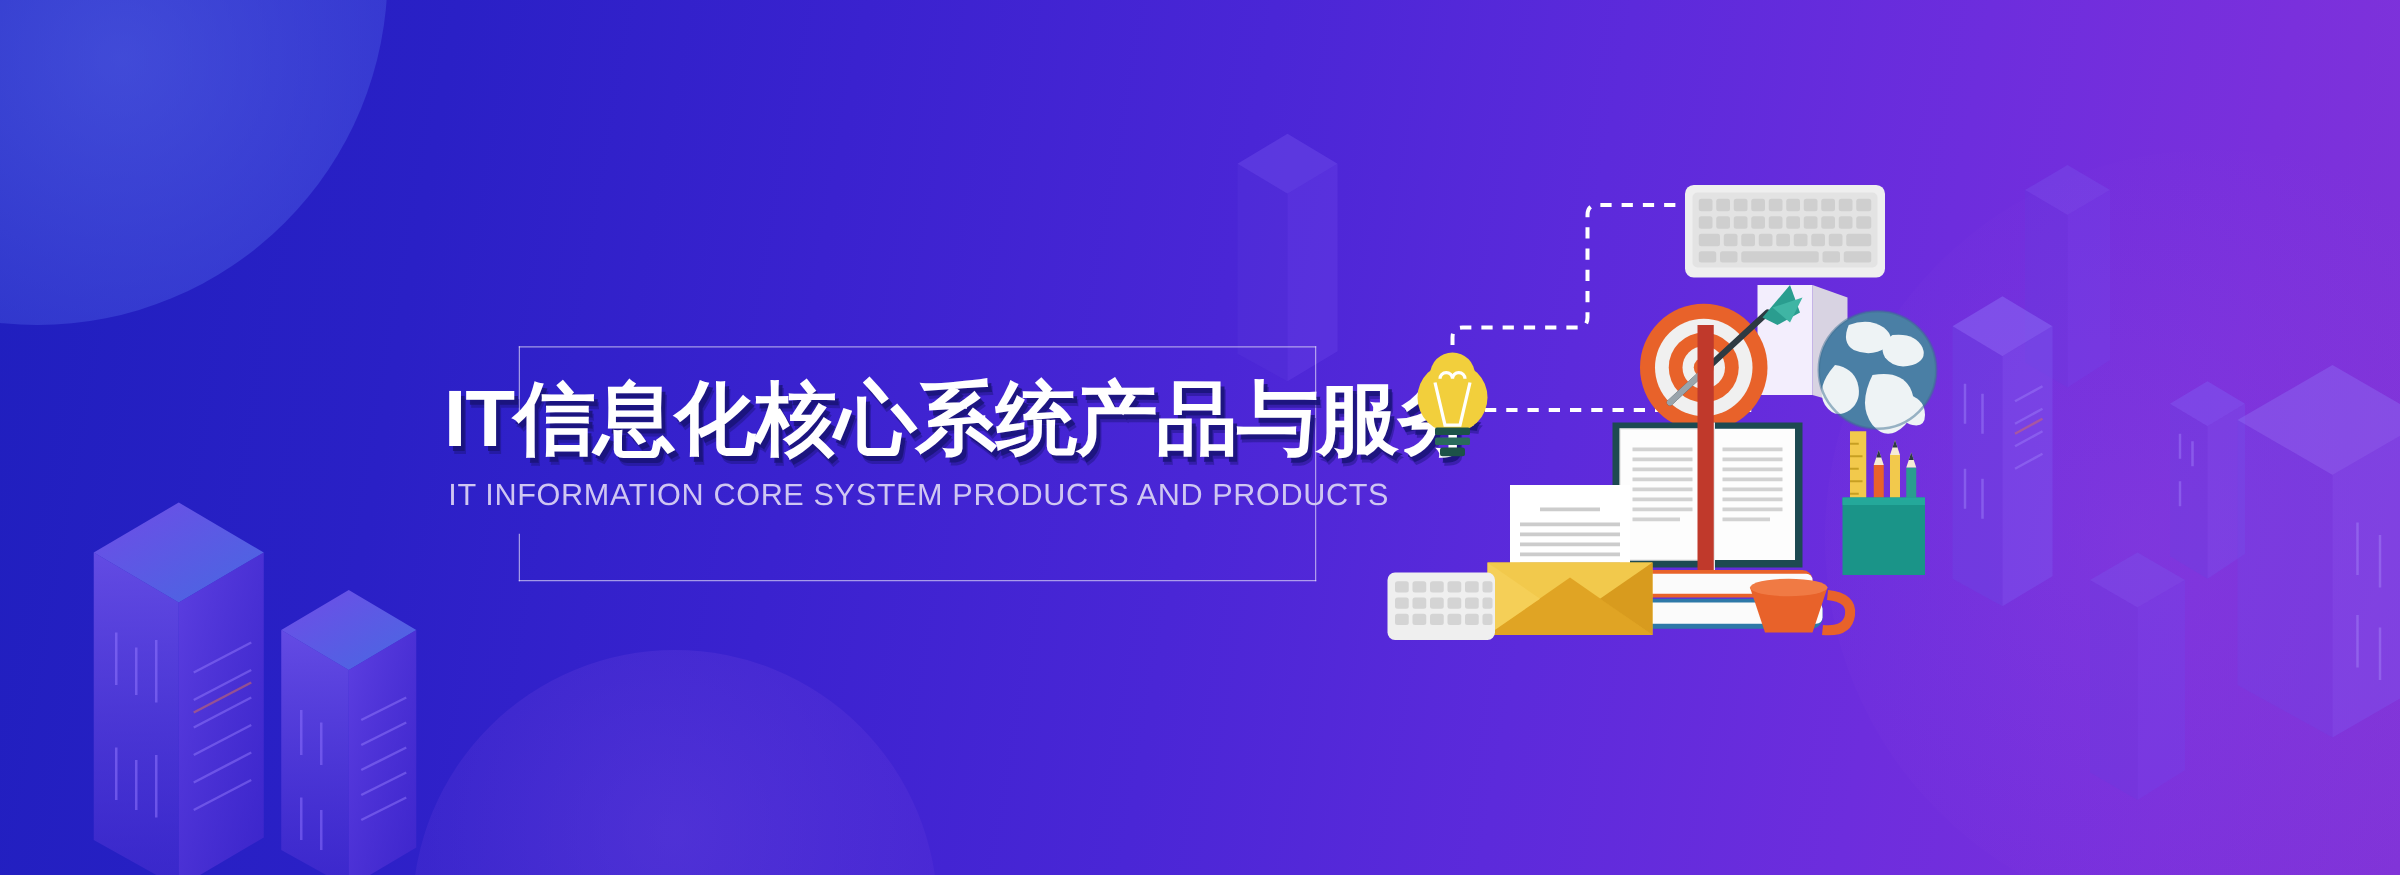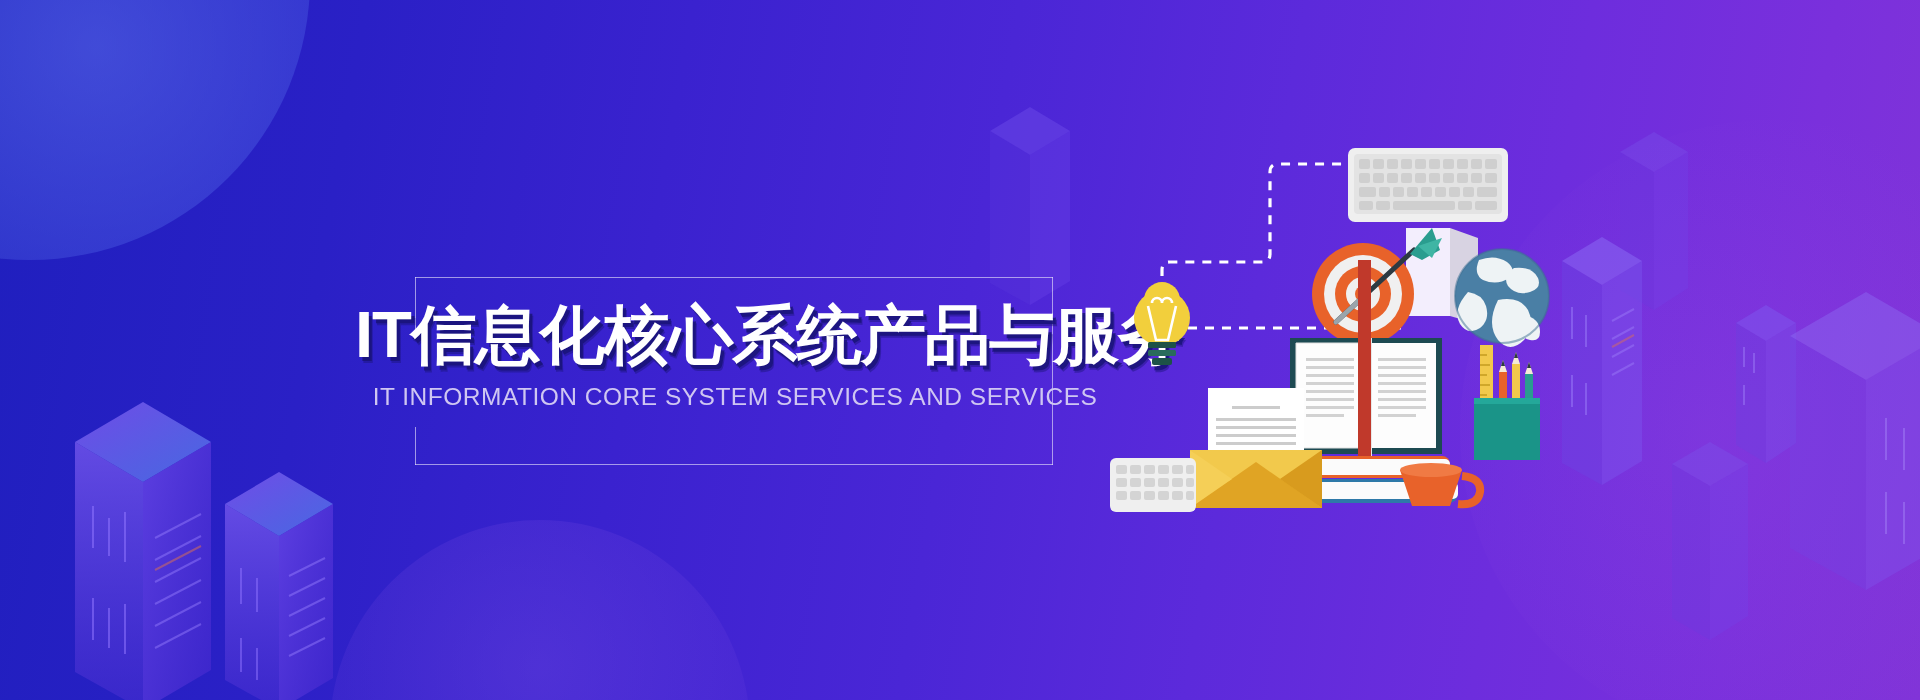--- a/index.html
+++ b/index.html
@@ -234,21 +234,21 @@
   </div>
 
   <div id="title-block">
     <div class="frame-line frame-top"></div>
     <div class="frame-line frame-bottom"></div>
     <div class="frame-line frame-left-a"></div>
     <div class="frame-line frame-left-b"></div>
     <div class="frame-line frame-right"></div>
 
     <div id="main-title">IT信息化核心系统产品与服务</div>
-    <div id="sub-title">IT INFORMATION CORE SYSTEM SERVICES AND SERVICES</div>
+    <div id="sub-title">IT INFORMATION CORE SYSTEM PRODUCTS AND PRODUCTS</div>
   </div>
 
   <div id="illustration">
     <svg width="480" height="380" viewBox="0 0 480 380">
 
       <g stroke="#ffffff" stroke-width="3.2" fill="none" stroke-dasharray="9 8" stroke-linecap="butt">
         <path d="M52 183 L52 160 Q52 152 60 152 L152 152 Q160 152 160 144 L160 62 Q160 54 168 54 L236 54"></path>
         <path d="M78 218 L298 218"></path>
       </g>
 

